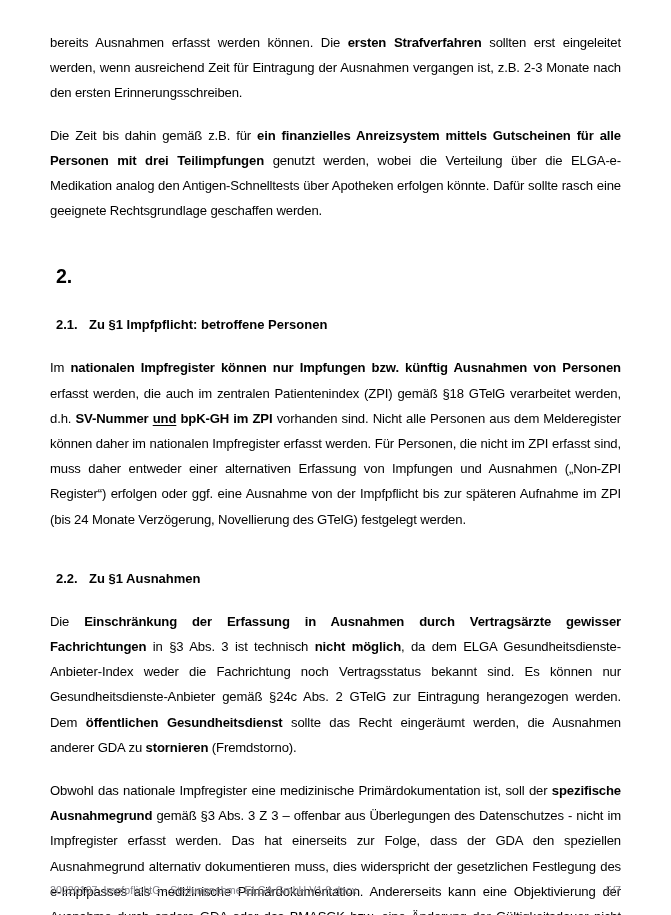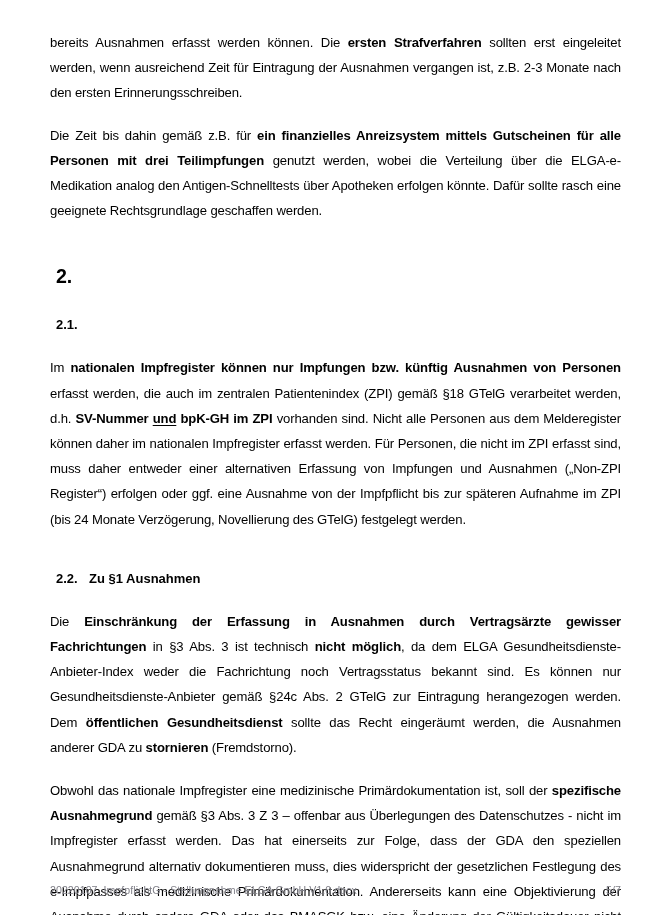--- a/index.html
+++ b/index.html
@@ -108,20 +108,21 @@
     <div class="spacer-before-h1"></div>
 
     <h1 class="h-level1">
       <span class="num">2.</span>
     </h1>
 
     <div class="spacer-after-h1"></div>
 
     <h2 class="h-level2">
       <span class="num">2.1.</span>
+      <span class="txt">Zu §1 Impfpflicht: betroffene Personen</span>
     </h2>
 
     <div class="spacer-after-h2"></div>
 
     <p class="body-par"><span>Im </span><b>nationalen Impfregister können nur Impfungen bzw. künftig Ausnahmen von Personen</b><span> erfasst werden, die auch im zentralen Patientenindex (ZPI) gemäß §18 GTelG verarbeitet werden, d.h. </span><b>SV-Nummer </b><u class="bold-underline">und</u><b> bpK-GH im ZPI</b><span> vorhanden sind. Nicht alle Personen aus dem Melderegister können daher im nationalen Impfregister erfasst werden. Für Personen, die nicht im ZPI erfasst sind, muss daher entweder einer alternativen Erfassung von Impfungen und Ausnahmen („Non-ZPI Register“) erfolgen oder ggf. eine Ausnahme von der Impfpflicht bis zur späteren Aufnahme im ZPI (bis 24 Monate Verzögerung, Novellierung des GTelG) festgelegt werden.</span></p>
 
     <div class="spacer-before-h2"></div>
 
     <h2 class="h-level2">
       <span class="num">2.2.</span>

